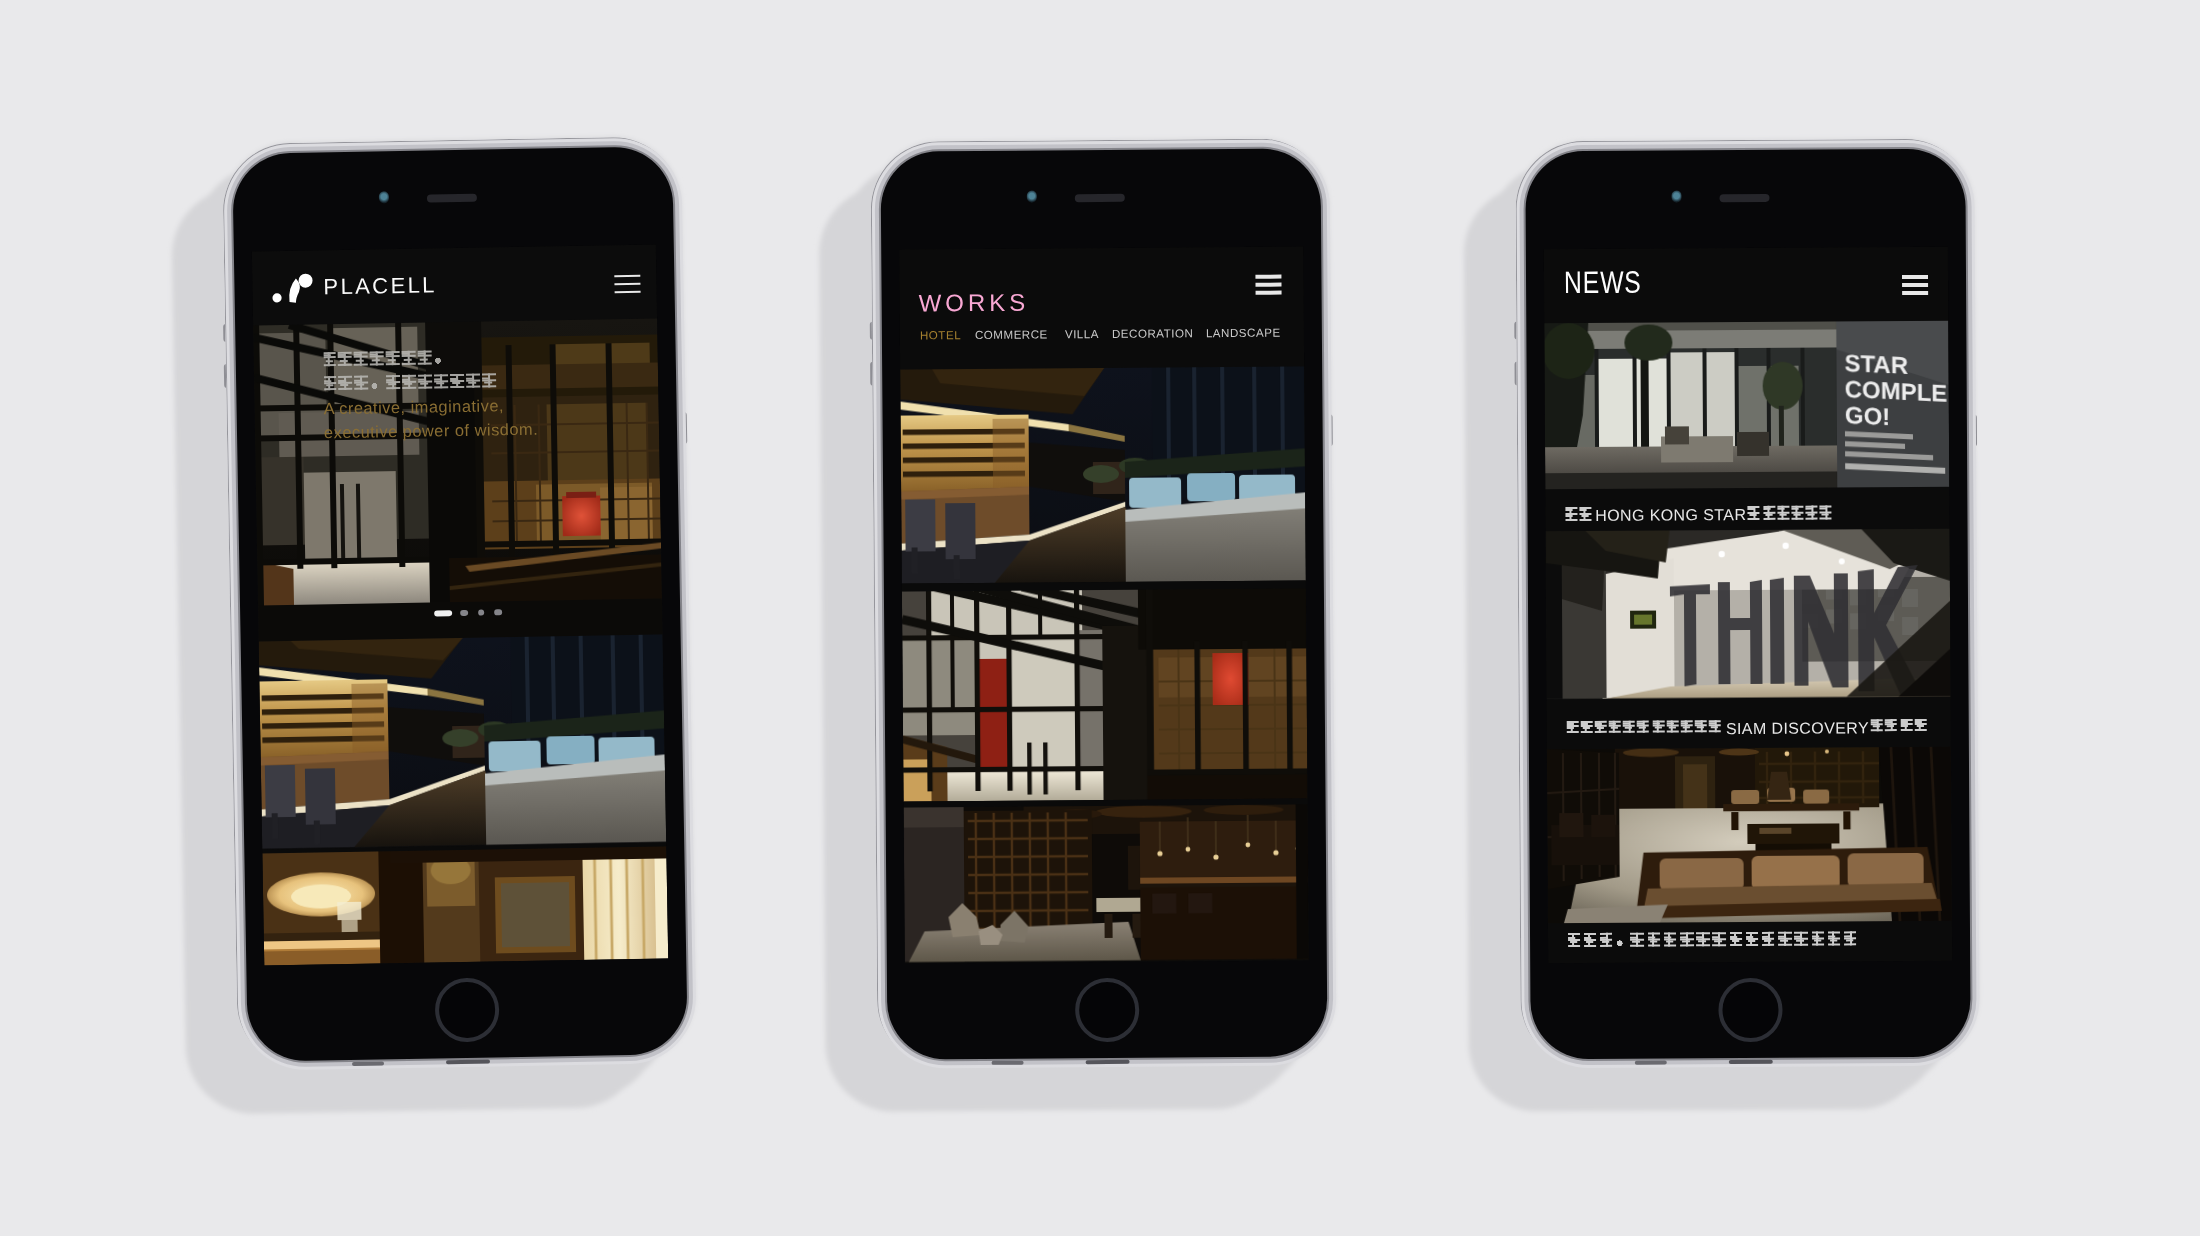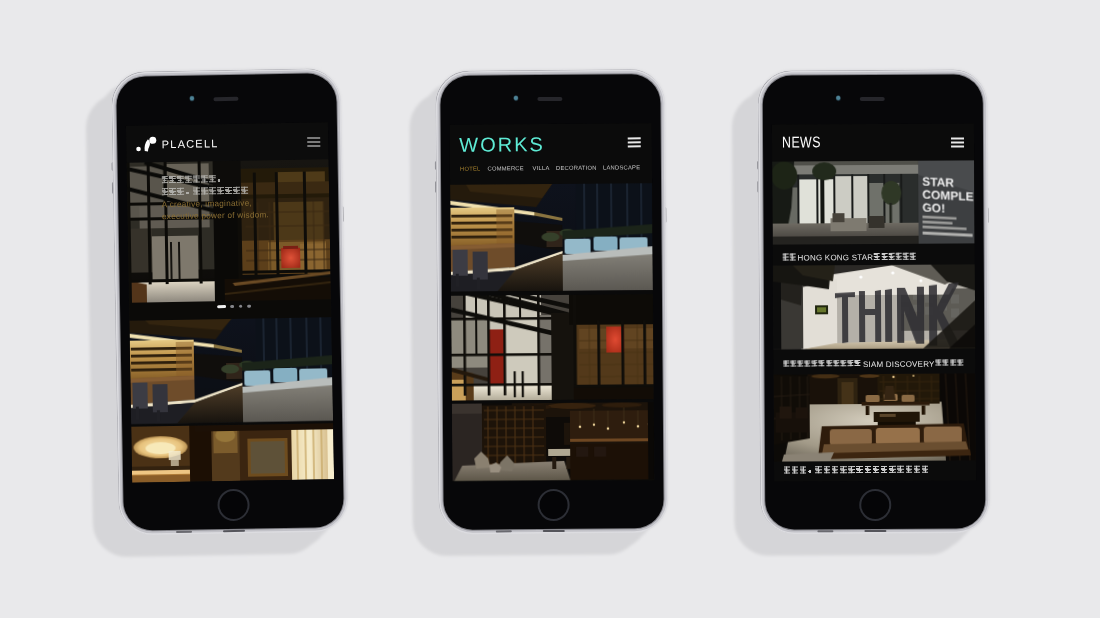--- a/index.html
+++ b/index.html
@@ -369,21 +369,21 @@
 
   <div class="abs" style="left:57px;top:459.6px;width:16px;height:2.2px;border-radius:1.1px;background:#6a6a70;"></div>
   <div class="abs" style="left:104px;top:459.8px;width:22px;height:2.4px;border-radius:1.2px;background:#55555b;"></div>
 
   <div class="home"></div>
 
   <div class="screen" id="scr2">
 
     <div class="abs" style="left:0;top:0;width:202px;height:59.5px;background:#0b0b0b;"></div>
 
-    <div class="abs" style="left:10px;top:9px;font-size:20px;letter-spacing:2px;color:#5eead4;">WORKS</div>
+    <div class="abs" style="left:10px;top:20px;font-size:12px;letter-spacing:2px;color:#f9a8d4;">WORKS</div>
 
     <div class="hdrburger" style="left:178px;top:14.2px;">
       <i style="top:0;"></i>
         <i style="top:4px;"></i>
         <i style="top:8px;"></i>
     </div>
 
     <div class="abs" style="left:10.5px;top:41.3px;font-size:5.8px;letter-spacing:0.25px;color:#a5812f;">HOTEL</div>
 
     <div class="abs" style="left:38px;top:41.3px;font-size:5.8px;letter-spacing:0.25px;color:#c9c9c9;">COMMERCE</div>

